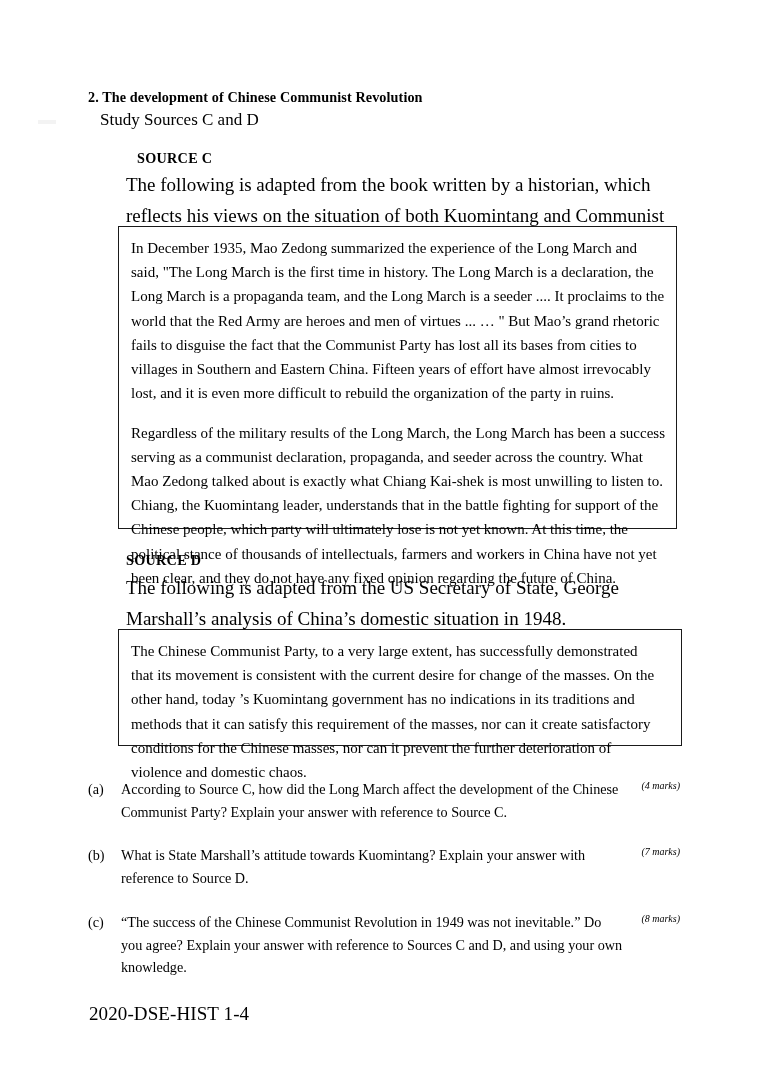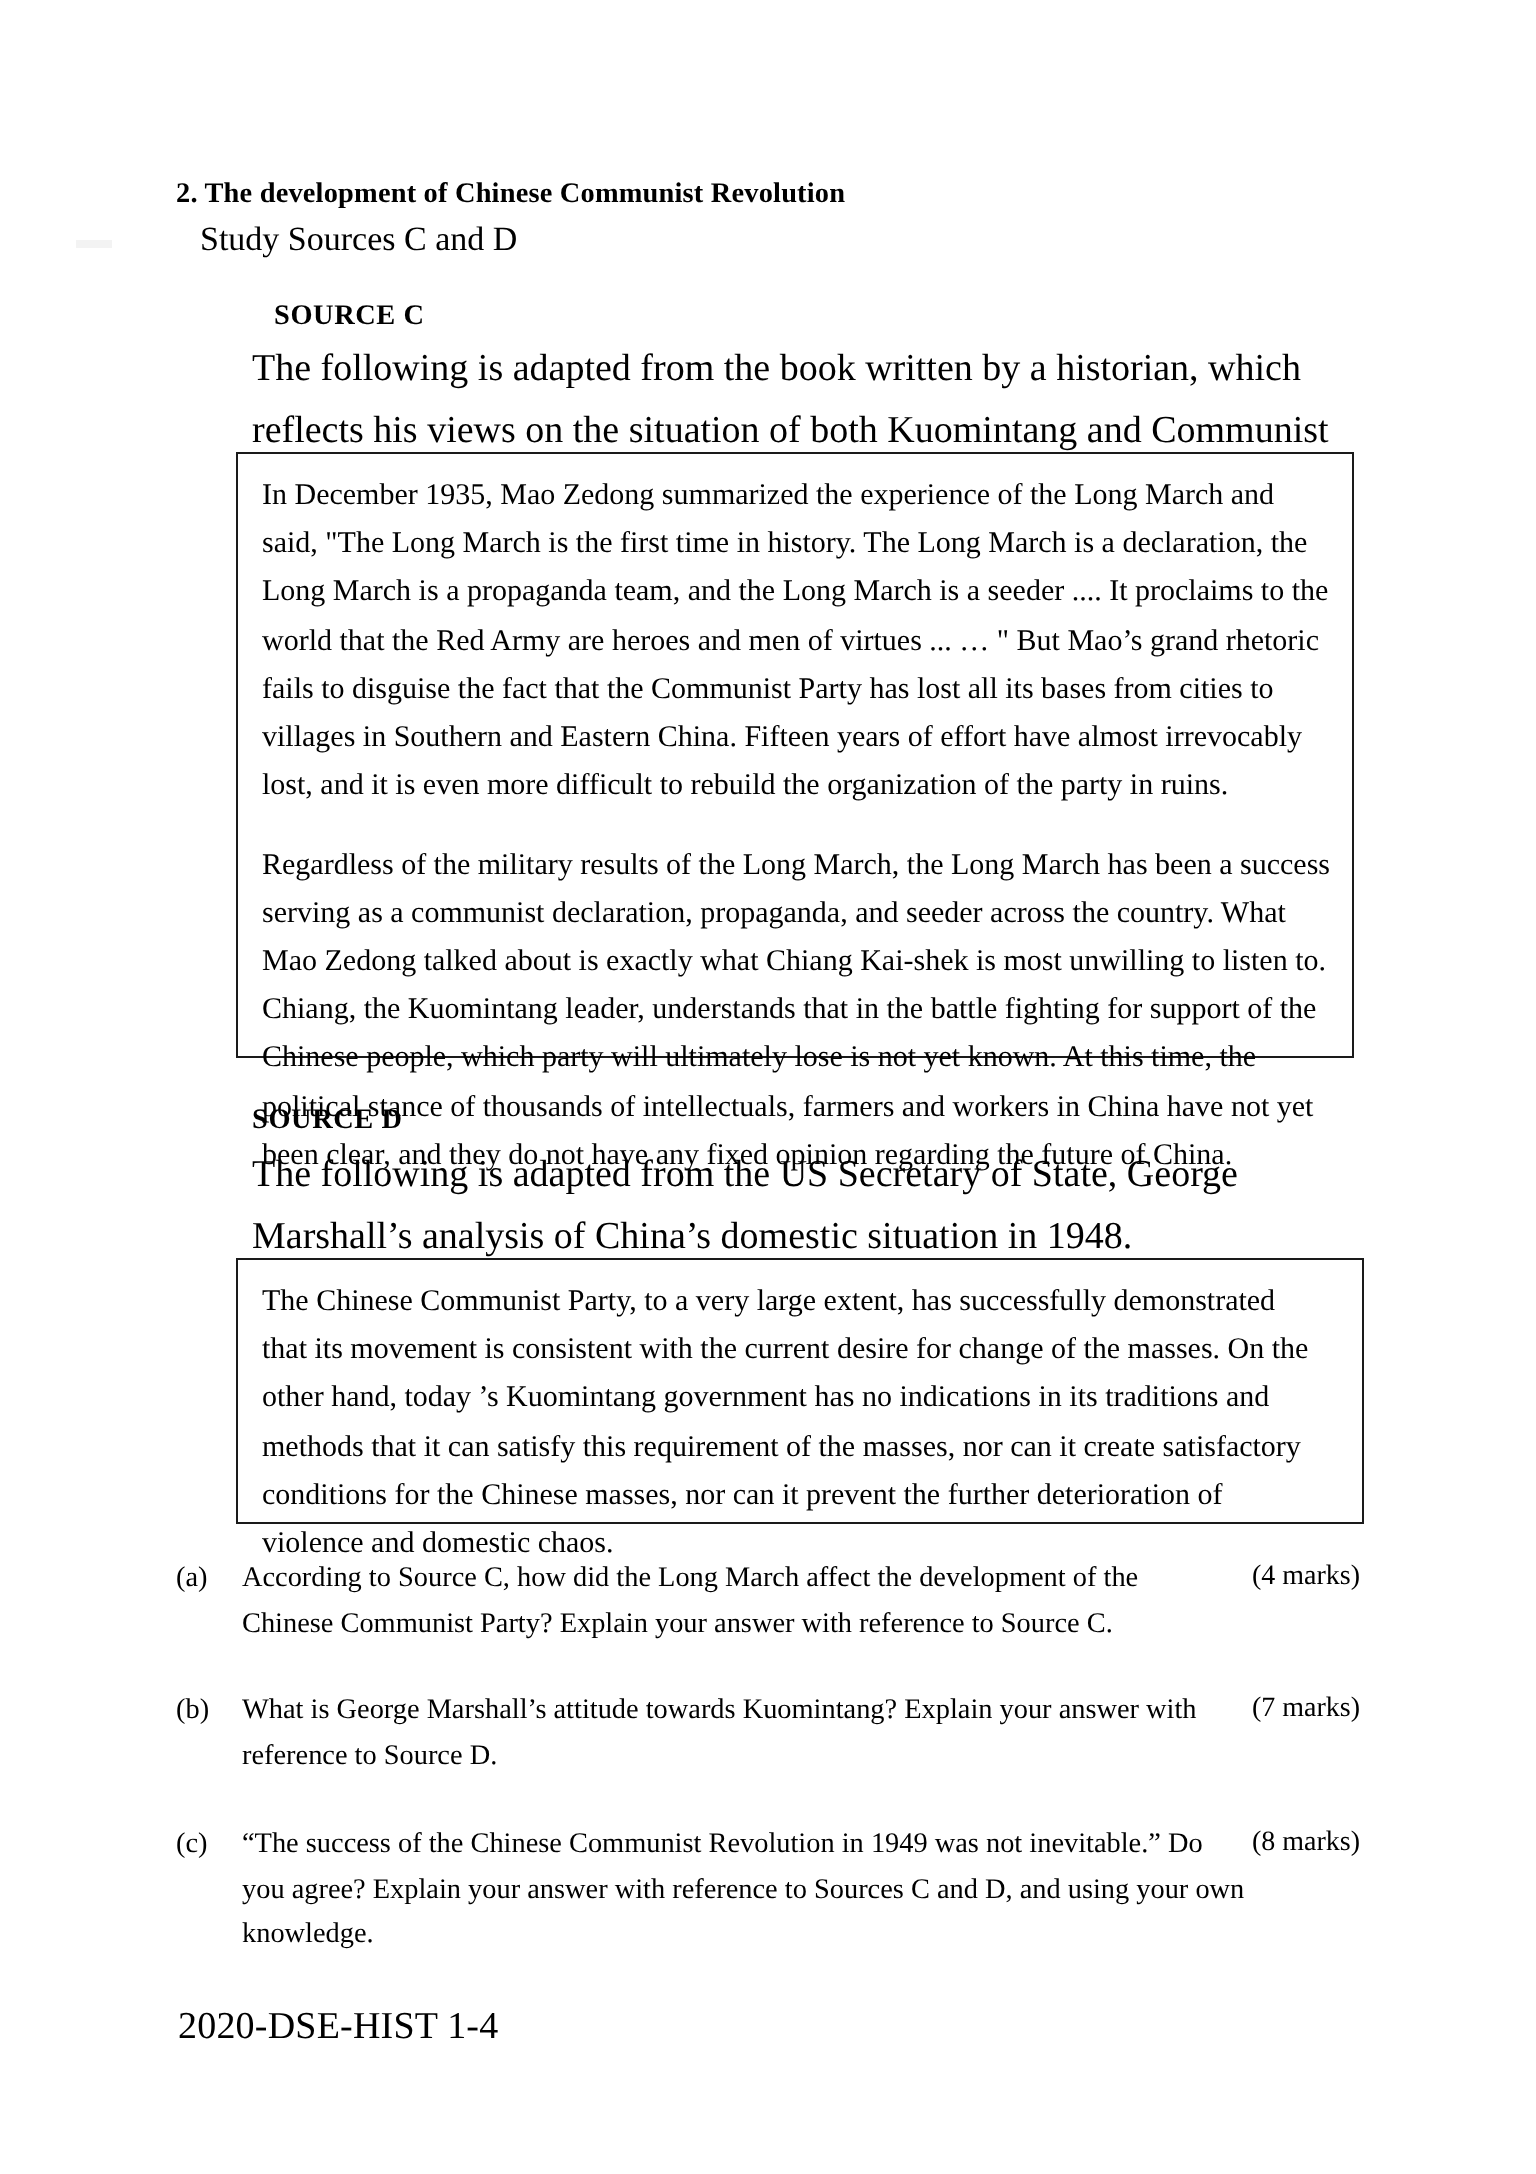--- a/index.html
+++ b/index.html
@@ -93,21 +93,21 @@
   .src-box p + p {
     margin-top: 15px;
   }
 
   #source-c-label { left: 137px; top: 150px; }
   #source-c-intro { left: 126px; top: 170px; width: 552px; }
   #source-c-box   { left: 118px; top: 226px; width: 559px; height: 303px; padding: 9px 11px 7px 12px; }
 
   #source-d-label { left: 126px; top: 552px; }
   #source-d-intro { left: 126px; top: 573px; width: 560px; }
-  #source-d-box   { left: 118px; top: 629px; width: 564px; height: 133px; padding: 9px 22px 7px 12px; }
+  #source-d-box   { left: 118px; top: 629px; width: 564px; height: 117px; padding: 9px 22px 7px 12px; }
 
   
   .questions {
     position: absolute;
     left: 88px;
     top: 778px;
     width: 592px;
   }
   .question {
     position: relative;
@@ -128,23 +128,24 @@
   }
   .q-text {
     display: block;
   }
   .q-marks-line {
     display: block;
     position: relative;
   }
   .q-marks {
     float: right;
-    font-size: 14px;
+    font-size: 10px;
     white-space: nowrap;
     padding-left: 18px;
+    font-style: italic;
   }
 
   
   .footer {
     position: absolute;
     left: 89px;
     top: 1003px;
     font-size: 19px;
     letter-spacing: 0.1px;
   }
@@ -189,21 +190,21 @@
             <span class="q-text">According to Source C, how did the Long March affect the development of the Chinese Communist Party? Explain your answer with reference to Source C.</span>
           </span>
         </div>
       </div>
 
       <div class="question">
         <div class="q-body">
           <span class="q-marker">(b)</span>
           <span class="q-marks-line">
             <span class="q-marks">(7 marks)</span>
-            <span class="q-text">What is George Marshall’s attitude towards Kuomintang? Explain your answer with reference to Source D.</span>
+            <span class="q-text">What is State Marshall’s attitude towards Kuomintang? Explain your answer with reference to Source D.</span>
           </span>
         </div>
       </div>
 
       <div class="question">
         <div class="q-body">
           <span class="q-marker">(c)</span>
           <span class="q-marks-line">
             <span class="q-marks">(8 marks)</span>
             <span class="q-text">“The success of the Chinese Communist Revolution in 1949 was not inevitable.” Do you agree? Explain your answer with reference to Sources C and D, and using your own knowledge.</span>

